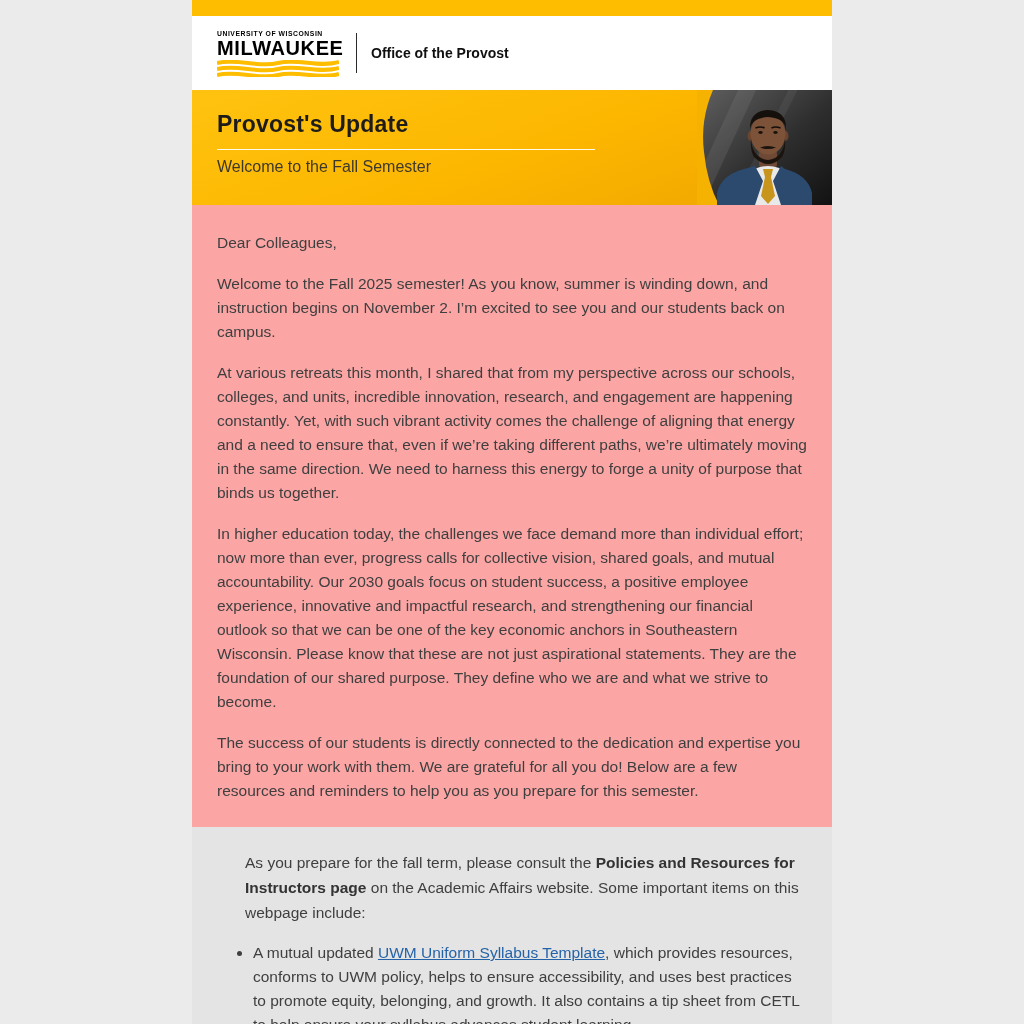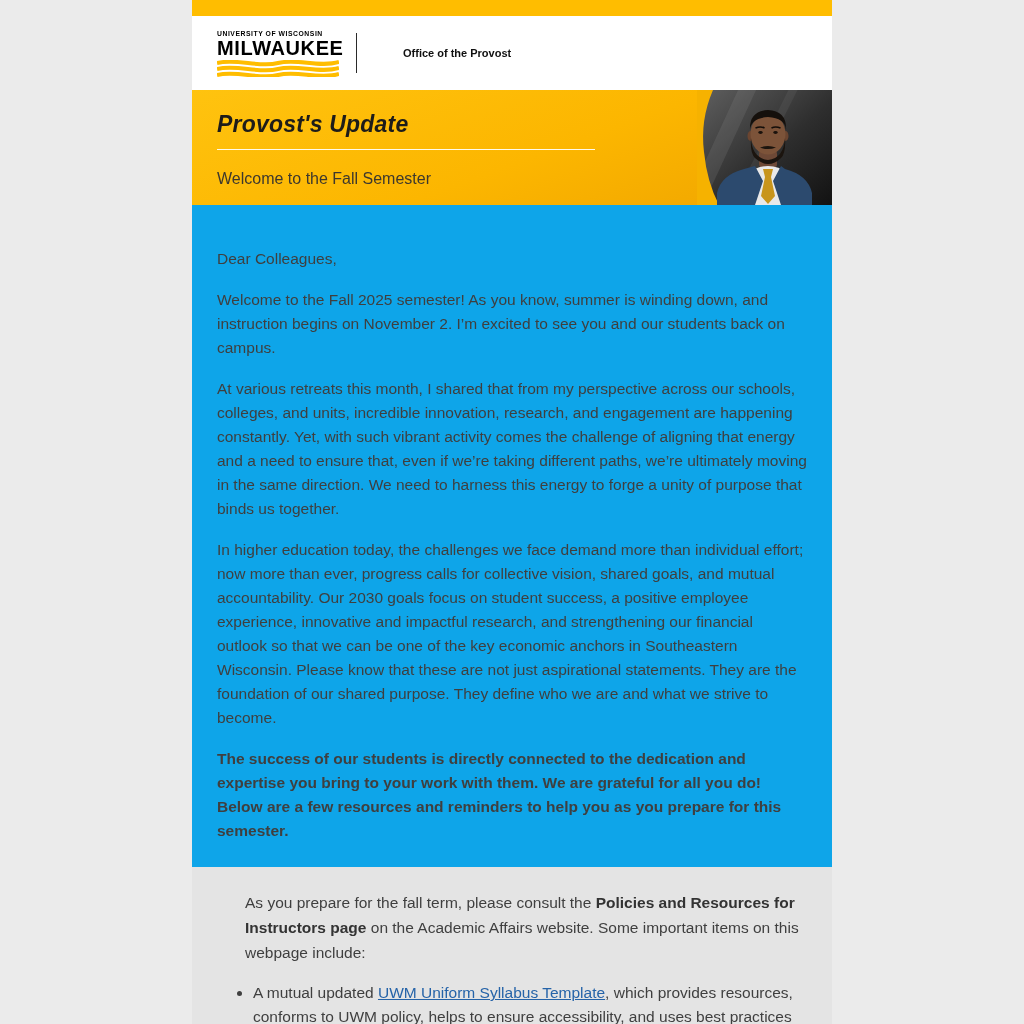--- a/index.html
+++ b/index.html
@@ -20,38 +20,38 @@
   .logo-top {
     font-size:6.8px; font-weight:bold; color:#000;
     letter-spacing:0.55px; white-space:nowrap; margin-bottom:1px;
   }
   .logo-main {
     font-size:20px; font-weight:bold; color:#000;
     letter-spacing:0.6px; line-height:1; white-space:nowrap;
   }
   .logo-waves { display:block; width:122px; height:17px; margin-top:2px; }
   .header-divider { width:1px; height:40px; background:#2a2a2a; margin:0 14px 0 15px; }
-  .header-office { font-size:11px; font-weight:bold; color:#101010;margin-left:32px; }
+  .header-office { font-size:14px; font-weight:bold; color:#101010; }
 
   .banner {
     position:relative; height:115px; overflow:hidden;
     background:linear-gradient(160deg,#ffc30f 0%,#fcb600 55%,#efa400 100%);
   }
   .banner-text { position:relative; z-index:2; padding:21px 25px 0; }
-  .banner-title { font-size:23px; font-weight:bold; color:#1d1c1a; letter-spacing:0.2px;font-style:italic; }
+  .banner-title { font-size:23px; font-weight:bold; color:#1d1c1a; letter-spacing:0.2px; }
   .banner-underline { width:378px; height:1px; background:rgba(255,255,255,0.92); margin-top:11px; }
-  .banner-subtitle { margin-top:20px; font-size:16px; color:#3d382e; }
+  .banner-subtitle { margin-top:8px; font-size:16px; color:#3d382e; }
   .banner-photo { position:absolute; top:0; right:0; width:135px; height:115px; z-index:1; }
   .banner-photo svg { display:block; width:135px; height:115px; }
 
-  .letter { background:#0ea5e9; padding:42px 25px 24px; }
+  .letter { background:#fca5a5; padding:26px 25px 24px; }
   .letter p {
     font-size:15.5px; line-height:24px; color:#3f3f3f; margin-bottom:17px;
   }
-  .letter p:last-child { margin-bottom:0;font-weight:bold; }
+  .letter p:last-child { margin-bottom:0; }
 
   .resources { background:#e4e4e4; padding:23px 25px 30px; }
   .resources .intro { font-size:15.5px; line-height:25px; color:#3f3f3f;margin-left:28px; }
   .resources .intro strong { color:#333333; }
   .resources ul { margin-top:16px; padding-left:36px; }
   .resources li { font-size:15.5px; line-height:24px; color:#3f3f3f; }
   a.link { color:#2563a8; text-decoration:underline; cursor:pointer;text-align:center; }
 </style>
 </head>
 <body>

